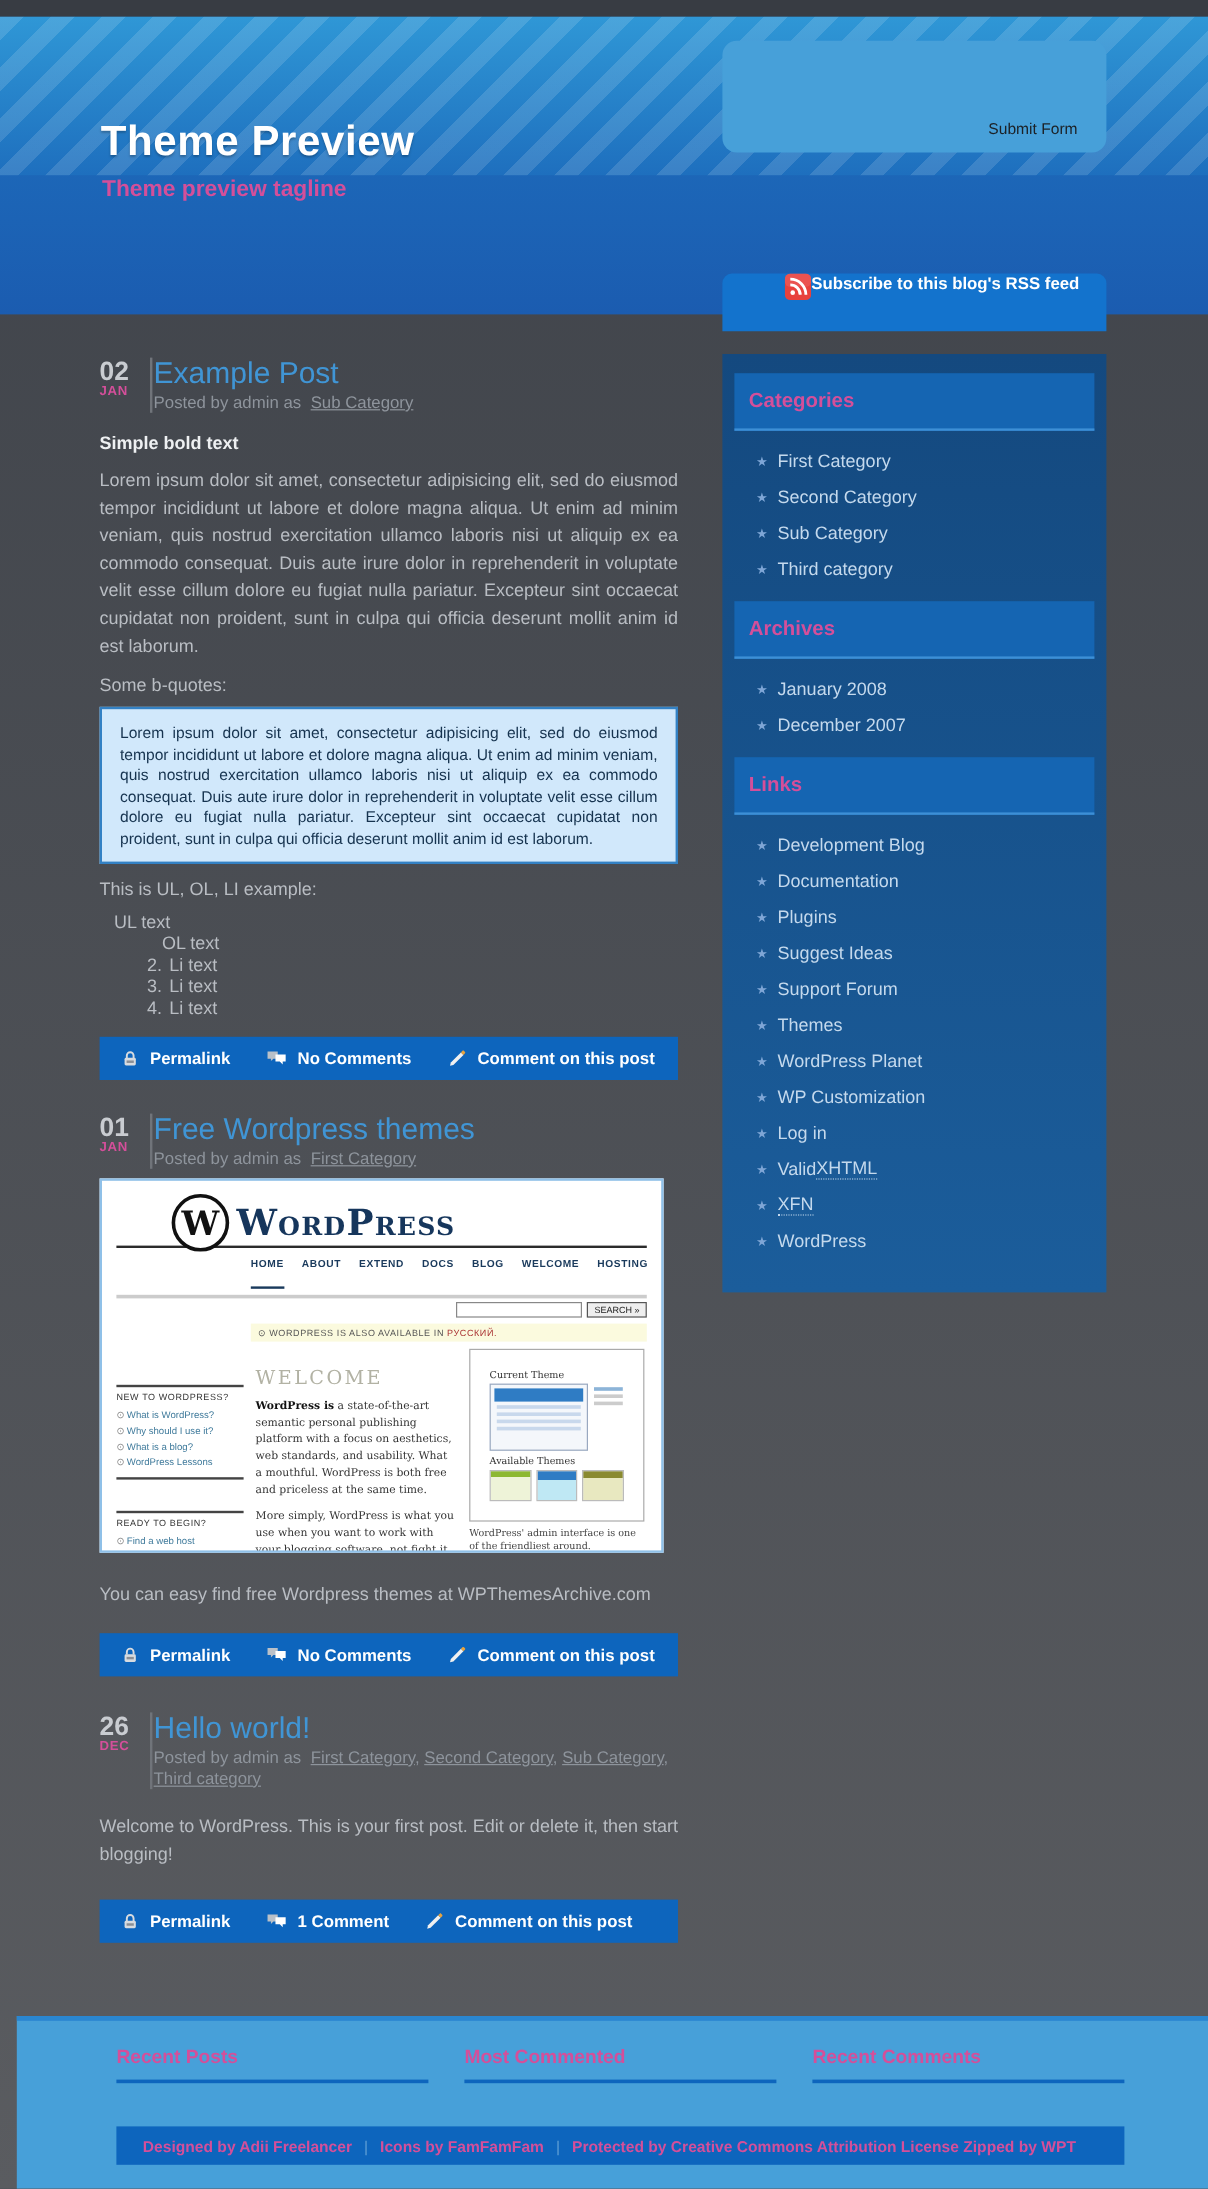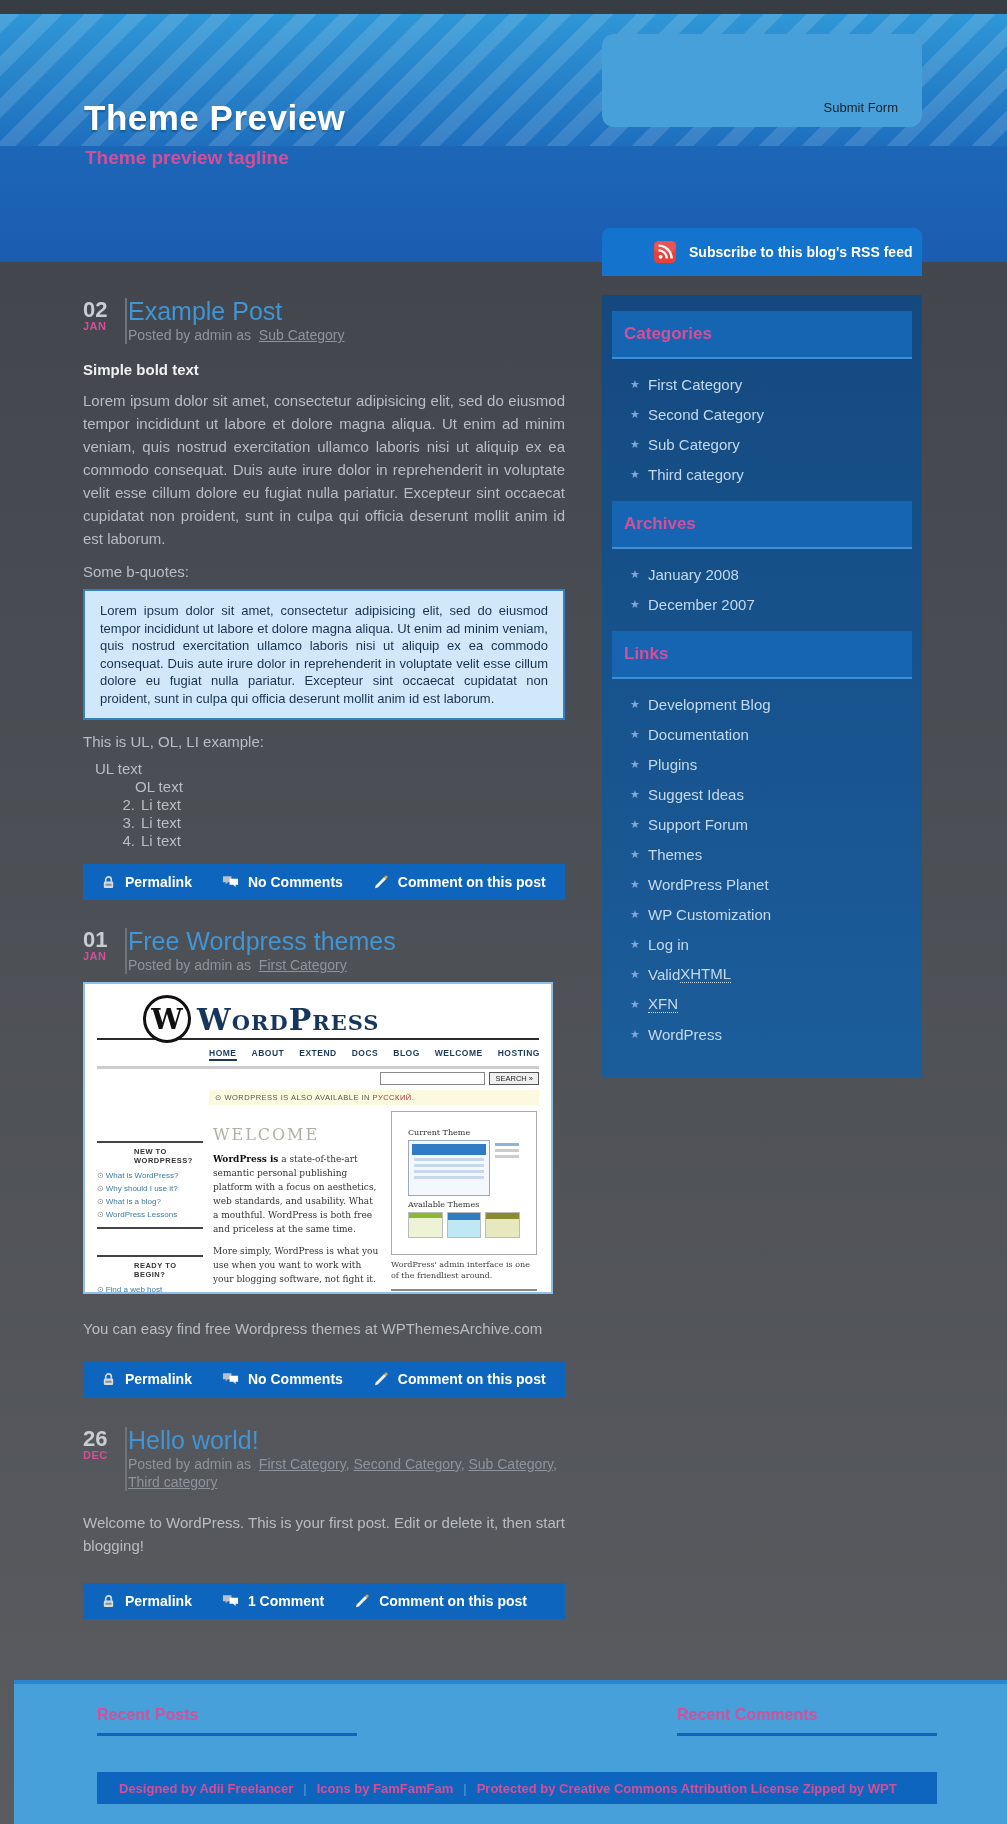--- a/index.html
+++ b/index.html
@@ -21,21 +21,21 @@
   .tagline { position:absolute; left:85px; top:133px; font-size:19px; font-weight:bold; color:#d44f9a; }
 
   .search-panel { position:absolute; left:602px; top:20px; width:320px; height:93px;
             background:#47a0d9; border-radius:12px; }
   .search-input { position:absolute; left:16px; top:20px; width:287px; height:45px;
             border:2px solid #1a57a8; border-radius:14px; background:#ffffff;
             font-family:"Liberation Sans",sans-serif; font-size:15px; color:#111; padding:0 16px; outline:none; }
   .submit-label { position:absolute; right:24px; top:66px; font-size:13px; color:#1c2126; cursor:pointer; }
 
   .rss-box { position:absolute; left:602px; top:214px; width:320px; height:48px;
-            background:#1373cd; border-radius:8px 8px 0 0; display:flex; align-items:center; gap:13px;
+            background:#1373cd; border-radius:8px 8px 0 0; display:flex; align-items:flex-start; 
             padding-left:52px; cursor:pointer; }
   .rss-box span { color:#ffffff; font-weight:bold; font-size:14px; }
 
   
   .content { position:absolute; left:83px; top:298px; width:482px; color:#b9bdc3; font-size:15px; }
 
   .post-head { display:flex; }
   .date-block { width:42px; flex:0 0 42px; padding-top:2px; }
   .date-day { font-size:22px; font-weight:bold; color:#c9ccd1; line-height:20px; }
   .date-month { font-size:11px; font-weight:bold; color:#d44f9a; letter-spacing:.5px; }
@@ -72,37 +72,37 @@
           color:#333; overflow:hidden; }
   .wp-head { display:flex; align-items:center; margin-left:46px; height:54px; }
   .wp-logo { width:48px; height:48px; border-radius:50%; border:3px solid #111; background:#fff;
              display:flex; align-items:center; justify-content:center;
              font-family:"DejaVu Serif",serif; font-weight:bold; font-size:28px; color:#111; }
   .wp-logotext { font-family:"DejaVu Serif",serif; font-variant:small-caps; font-weight:bold;
              font-size:30px; color:#16365c; margin-left:6px; letter-spacing:1px; }
   .wp-rule1 { border-top:2px solid #2b2b2b; margin-top:-8px; }
   .wp-nav { display:flex; gap:15px; margin:8px 0 0 112px; font-family:"Liberation Sans",sans-serif;
              font-size:8.5px; font-weight:bold; color:#1a3a5c; letter-spacing:.5px; }
-  .wp-nav .active { border-bottom:2px solid #1a3a5c; padding-bottom:1px; }
+  .wp-nav .active { border-bottom:2px solid #1a3a5c; padding-bottom:14px; }
   .wp-rule2 { border-top:3px solid #cccccc; margin-top:5px; }
   .wp-search-row { height:18px; margin-top:3px; display:flex; justify-content:flex-end; gap:4px; }
   .wp-search-box { width:105px; height:13px; border:1px solid #888; }
   .wp-search-btn { height:13px; border:1px solid #555; background:#eee; font-family:"Liberation Sans",sans-serif;
              font-size:7.5px; padding:1px 5px; color:#222; }
   .wp-notice { margin-left:112px; background:#fbfade; font-family:"Liberation Sans",sans-serif;
              font-size:7.5px; color:#555; letter-spacing:.5px; padding:3px 6px; }
   .wp-notice .ru { color:#a33; }
   .wp-cols { display:flex; gap:10px; margin-top:6px; }
   .wp-colL { width:106px; flex:0 0 106px; font-family:"Liberation Sans",sans-serif; }
   .wp-colM { width:168px; flex:0 0 168px; }
   .wp-colR { width:146px; flex:0 0 146px; }
   .wp-listbox { border-top:2px solid #444; border-bottom:2px solid #444; padding:4px 0 6px; }
   .wp-listbox.first { margin-top:30px; }
   .wp-listbox.second { margin-top:26px; }
-  .wp-list-title { font-size:7.5px; font-weight:bold; color:#333; letter-spacing:.5px; margin-bottom:4px;margin-left:37px; }
+  .wp-list-title { font-size:7.5px; font-weight:normal; color:#333; letter-spacing:.5px; margin-bottom:4px; }
   .wp-link { font-size:8px; color:#3f7a9b; line-height:13px; }
   .wp-link .b { color:#888; margin-right:2px; }
   .wp-welcome { font-size:16px; color:#b2b2a4; letter-spacing:2px; margin:14px 0 8px; }
   .wp-p { font-size:9px; line-height:14px; margin-bottom:8px; color:#333; }
   .wp-p strong { color:#111; }
   .wp-themebox { border:1px solid #aaa; padding:16px; }
   .wp-smallcap { font-size:8px; color:#333; margin-bottom:3px; }
   .wp-admin-thumb { display:flex; gap:4px; }
   .wp-admin-shot { width:82px; height:56px; border:1px solid #99a8c0; background:#f4f7fb; }
   .wp-admin-shot .bluebar { height:11px; background:#2f7cc4; margin:3px; }
@@ -502,20 +502,24 @@
           <span class="side-link">WordPress</span>
         </li>
     </ul>
   </div>
 
   <div class="footer">
     <div class="fcol c1">
       <div class="fh">Recent Posts</div>
       <div class="fu"></div>
     </div>
+    <div class="fcol c2">
+      <div class="fh">Most Commented</div>
+      <div class="fu"></div>
+    </div>
     <div class="fcol c3">
       <div class="fh">Recent Comments</div>
       <div class="fu"></div>
     </div>
     <div class="credits">
       <a>Designed by Adii Freelancer</a>
       <span class="sep">|</span>
       <a>Icons by FamFamFam</a>
       <span class="sep">|</span>
       <a>Protected by Creative Commons Attribution License Zipped by WPT</a>

